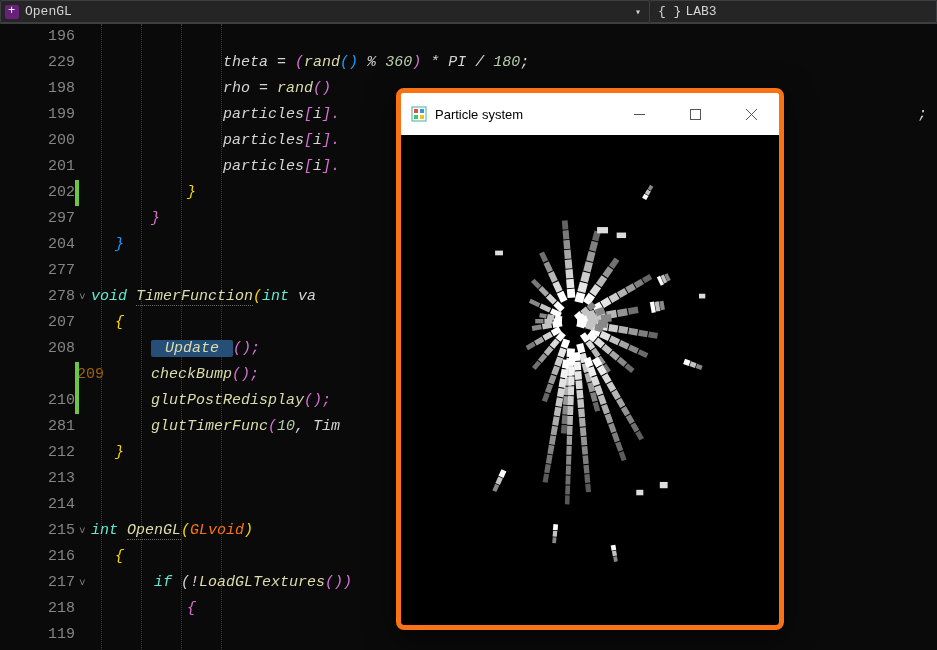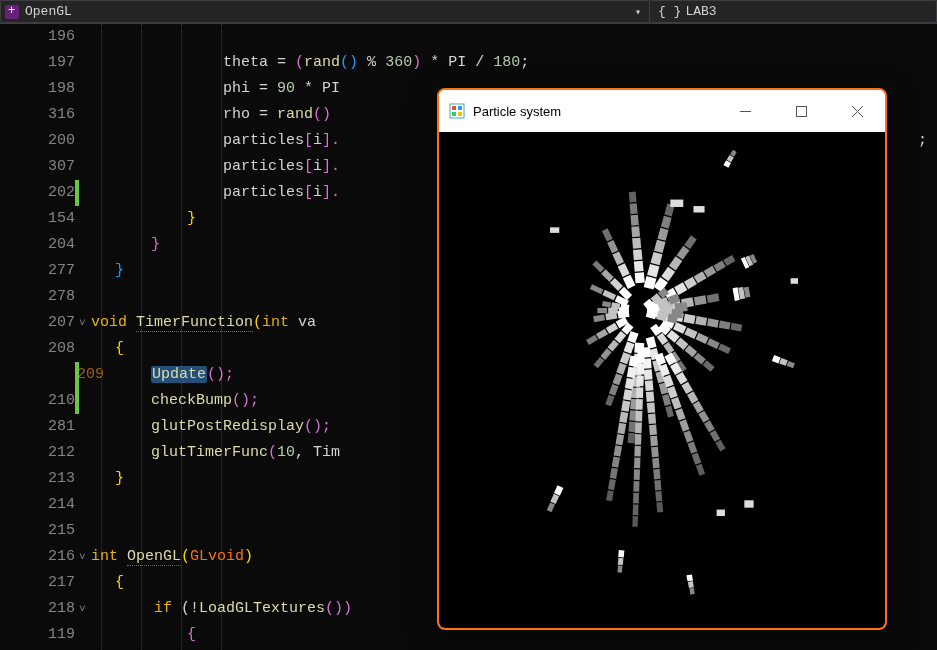--- a/index.html
+++ b/index.html
@@ -109,20 +109,21 @@
     .code {
       flex: 1;
       position: relative;
       padding-left: 0;
     }
     .code-line {
       height: 26px;
       line-height: 26px;
       white-space: pre;
       position: relative;
+      font-style: italic;
     }
     
     .indent-guides {
       position: absolute;
       top: 0;
       bottom: 0;
       left: 0;
       pointer-events: none;
     }
     .indent-guide {
@@ -132,47 +133,46 @@
       border-left: 1px dotted #3a3a3a;
     }
     .fold {
       color: #858585;
       font-size: 11px;
       display: inline-block;
       width: 12px;
       cursor: pointer;
     }
     
-    .kw { color: #eab308; }
+    .kw { color: #5eead4; }
     .fn { color: #dcdcaa; }
     .num { color: #b5cea8; }
     .op { color: #d4d4d4; }
     .brace { color: #da70d6; }
     .brace2 { color: #ffd700; }
     .brace3 { color: #179fff; }
     .type { color: #f97316; }
     .var { color: #d4d4d4; }
     .semi { color: #d4d4d4; }
-    .sel { background: #264f78; border-radius: 2px; padding: 0 1px;}
+    .sel { background: #264f78; border-radius: 2px; padding: 0 14px;}
     .current-ln { color: #a16207; padding-left: 29px; }
     .dotted { border-bottom: 1px dotted #6a6a6a; }
 
     
     .particle-window {
       position: absolute;
       left: 396px;
       top: 88px;
-      width: 450px;
+      width: 388px;
       height: 542px;
       background: #ffffff;
-      border: 2px solid #f97316;
+      border: 5px solid #f97316;
       border-radius: 8px;
       box-shadow: 0 8px 30px rgba(0,0,0,0.6);
       overflow: hidden;
-      margin-left: 41px;
     }
     .titlebar {
       height: 42px;
       background: #ffffff;
       display: flex;
       align-items: center;
       padding-left: 10px;
       color: #000;
       font-family: "Segoe UI", sans-serif;
       font-size: 13px;
@@ -222,27 +222,27 @@
   </div>
   <div class="toolbar-right">
     <span class="brace-icon">{ }</span>
     <span>LAB3</span>
   </div>
 </div>
 
 <div class="editor">
   <div class="gutter" id="gutter">
       <div class="line">196</div>
-      <div class="line">197</div>
+      <div class="line">229</div>
       <div class="line">198</div>
-      <div class="line">316</div>
+      <div class="line">199</div>
       <div class="line">200</div>
-      <div class="line">307</div>
+      <div class="line">201</div>
       <div class="line">202</div>
-      <div class="line">154</div>
+      <div class="line">297</div>
       <div class="line">204</div>
       <div class="line">277</div>
       <div class="line">278</div>
       <div class="line">207</div>
       <div class="line">208</div>
       <div class="line current-ln">209</div>
       <div class="line">210</div>
       <div class="line">281</div>
       <div class="line">212</div>
       <div class="line">213</div>
@@ -263,21 +263,20 @@
       <div class="indent-guide" style="left:22px;"></div>
       <div class="indent-guide" style="left:62px;"></div>
       <div class="indent-guide" style="left:102px;"></div>
       <div class="indent-guide" style="left:142px;"></div>
     </div>
 
     <div class="code-line"> </div>
 
     <div class="code-line">                <span class="var">theta</span><span class="op"> = </span><span class="brace">(</span><span class="fn">rand</span><span class="brace3">()</span><span class="op"> % </span><span class="num">360</span><span class="brace">)</span><span class="op"> * </span><span class="var">PI</span><span class="op"> / </span><span class="num">180</span><span class="semi">;</span></div>
 
-    <div class="code-line">                <span class="var">phi</span><span class="op"> = </span><span class="num">90</span><span class="op"> * </span><span class="var">PI</span></div>
 
     <div class="code-line">                <span class="var">rho</span><span class="op"> = </span><span class="fn">rand</span><span class="brace">()</span></div>
 
     <div class="code-line">                <span class="var">particles</span><span class="brace">[</span><span class="var">i</span><span class="brace">].</span><span style="position:absolute;right:10px;" class="semi">;</span></div>
 
     <div class="code-line">                <span class="var">particles</span><span class="brace">[</span><span class="var">i</span><span class="brace">].</span></div>
 
     <div class="code-line">                <span class="var">particles</span><span class="brace">[</span><span class="var">i</span><span class="brace">].</span></div>
 
     <div class="code-line">            <span class="brace2">}</span></div>

